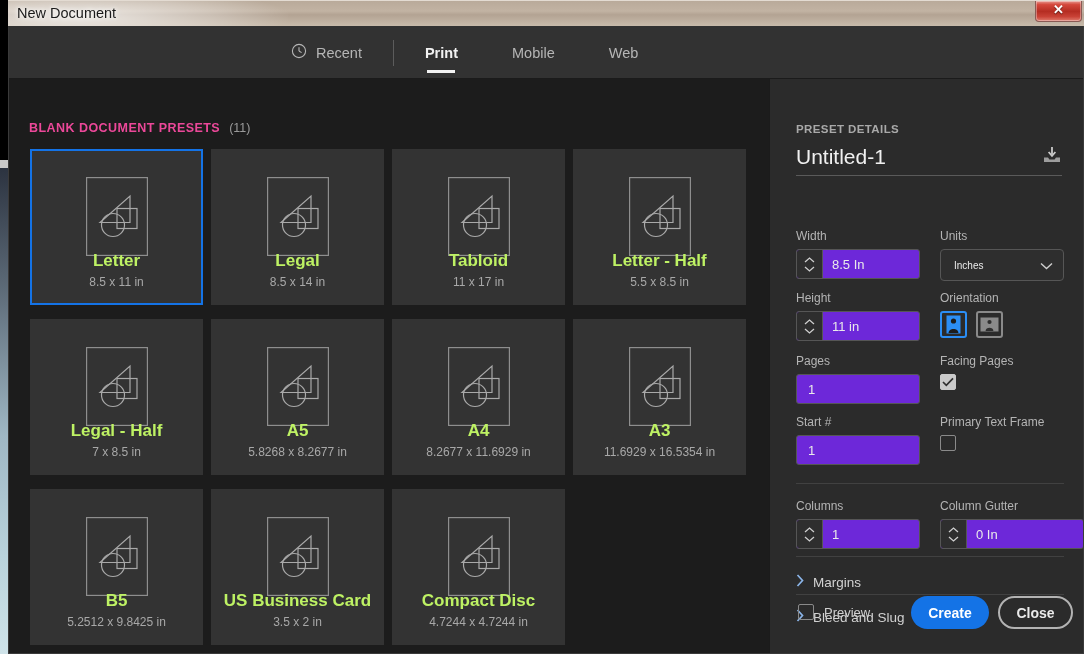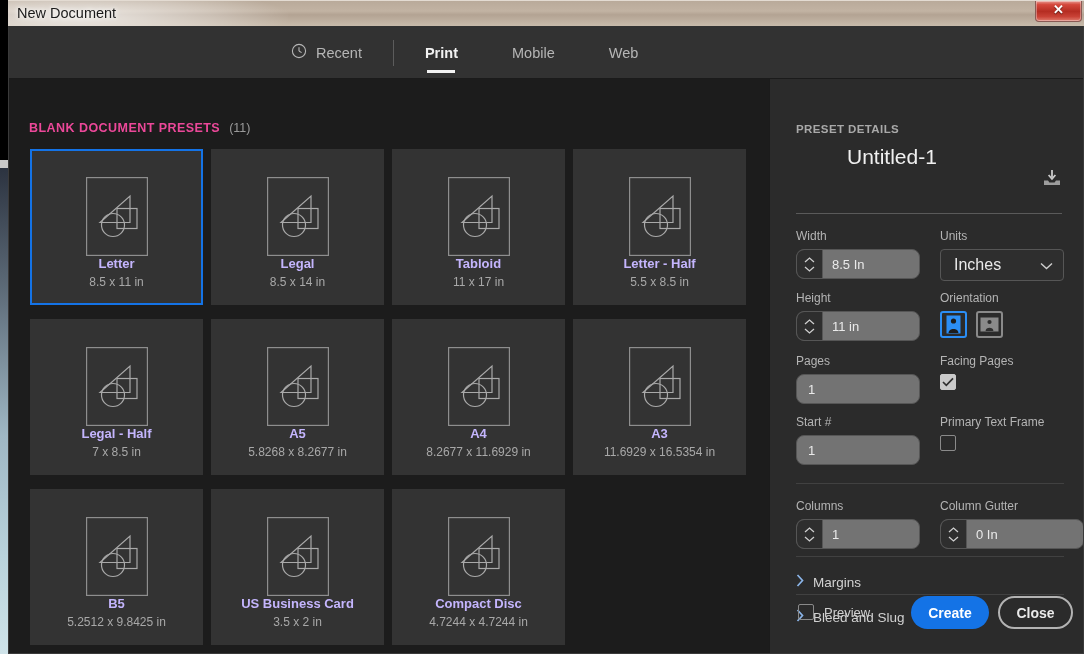--- a/index.html
+++ b/index.html
@@ -201,23 +201,23 @@
     position: absolute;
     left: 50%;
     transform: translateX(-50%);
     top: 26px;
   }
   .preset-name {
     position: absolute;
     left: 0; right: 0;
     bottom: 32px;
     text-align: center;
-    font-size: 13px;
+    font-size: 17px;
     font-weight: bold;
-    color: #c4b5fd;
+    color: #bef264;
   }
   .preset-size {
     position: absolute;
     left: 0; right: 0;
     bottom: 14px;
     text-align: center;
     font-size: 12px;
     color: #a8a8a8;
   }
 
@@ -238,22 +238,21 @@
     color: #a9a9a9;
   }
   #doc-name-wrap {
     position: absolute;
     left: 26px; top: 66px;
     width: 266px;
     display: flex;
     align-items: flex-end;
     justify-content: space-between;
     border-bottom: 1px solid #5a5a5a;
-    padding-bottom: 21px;
-    flex-direction: column;
+    padding-bottom: 6px;
   }
   #doc-name {
     font-size: 21px;
     color: #f0f0f0;
     background: transparent;
     border: none;
     outline: none;
     padding: 0;
     font-family: "Liberation Sans", sans-serif;
     width: 215px;
@@ -274,23 +273,23 @@
     font-size: 12px;
     color: #b4b4b4;
     margin-bottom: 6px;
     white-space: nowrap;
   }
 
   .input-box {
     display: flex;
     align-items: stretch;
     height: 30px;
-    background: #737373;
+    background: #6d28d9;
     border: 1px solid #565656;
-    border-radius: 8px;
+    border-radius: 3px;
     box-sizing: border-box;
     overflow: hidden;
   }
   .stepper {
     width: 25px;
     display: flex;
     flex-direction: column;
     align-items: center;
     justify-content: center;
     gap: 3px;
@@ -318,21 +317,21 @@
     border: 1px solid #565656;
     border-radius: 4px;
     box-sizing: border-box;
     display: flex;
     align-items: center;
     padding: 0 10px 0 13px;
     cursor: pointer;
   }
   .select-value {
     flex: 1;
-    font-size: 16px;
+    font-size: 10px;
     color: #eaeaea;
   }
 
   .orient-row { display: flex; gap: 9px; align-items: center; }
   .orient-btn {
     width: 27px; height: 27px;
     border: 2px solid #8a8a8a;
     border-radius: 3px;
     display: flex;
     align-items: center;

